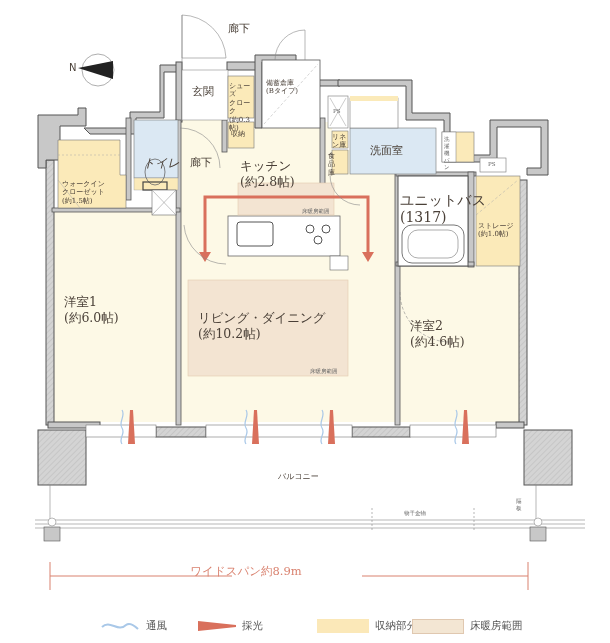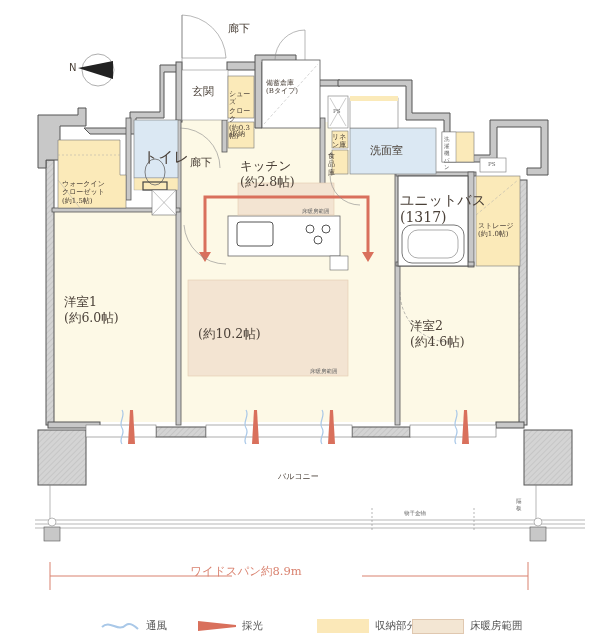--- a/index.html
+++ b/index.html
@@ -184,39 +184,39 @@
   <g transform="translate(98,70)">
     <circle cx="0" cy="0" r="16" fill="#fff" stroke="#999" stroke-width="0.8"></circle>
     <polygon points="-20,-2 15,-9 15,9" fill="#222"></polygon>
   </g>
 </svg>
 
 <div class="lbl" style="left:69px;top:62px;font-size:10px;font-family:'DejaVu Sans',sans-serif;">N</div>
 
 <div class="lbl mid" style="left:228px;top:22px;">廊下</div>
 <div class="lbl mid" style="left:192px;top:85px;">玄関</div>
-<div class="lbl sm" style="left:229px;top:90px;width:22px;white-space:pre-line;"><span>シューズ
+<div class="lbl sm" style="left:229px;top:82px;width:22px;white-space:pre-line;"><span>シューズ
 クローク</span><br><span>(約0.3帖)</span></div>
 <div class="lbl sm" style="left:231px;top:130px;">収納</div>
 <div class="lbl sm" style="left:266px;top:72px;width:52px;margin-top:7px;"><span>備蓄倉庫</span><br><span>(Bタイプ)</span></div>
-<div class="lbl sm" style="left:143px;top:148px;font-size:15px;">トイレ</div>
+<div class="lbl sm" style="left:143px;top:156px;font-size:12px;font-style:italic;">トイレ</div>
 <div class="lbl mid" style="left:190px;top:156px;">廊下</div>
 <div class="lbl sm" style="left:62px;top:180px;width:60px;white-space:pre-line;"><span>ウォークイン
 クローゼット</span><br><span>(約1.5帖)</span></div>
 <div class="lbl big" style="left:240px;top:158px;width:96px;"><span>キッチン</span><br><span>(約2.8帖)</span></div>
 <div class="lbl sm" style="left:332px;top:133px;width:16px;white-space:normal;">リネン庫</div>
 <div class="lbl sm" style="left:328px;top:152px;width:12px;white-space:normal;">食品庫</div>
 <div class="lbl mid" style="left:370px;top:144px;">洗面室</div>
 <div class="lbl xs" style="left:444px;top:136px;width:10px;white-space:normal;">洗濯機パン</div>
 <div class="lbl xs" style="left:333px;top:108px;">PS</div>
 <div class="lbl xs" style="left:488px;top:161px;">PS</div>
 <div class="lbl sm" style="left:400px;top:192px;width:66px;font-size:14px;"><span>ユニットバス</span><br><span>(1317)</span></div>
 <div class="lbl sm" style="left:478px;top:222px;width:40px;"><span>ストレージ</span><br><span>(約1.0帖)</span></div>
 <div class="lbl big" style="left:64px;top:294px;width:100px;"><span>洋室1</span><br><span>(約6.0帖)</span></div>
-<div class="lbl big" style="left:198px;top:310px;width:140px;"><br><span>(約10.2帖)</span></div>
+<div class="lbl big" style="left:198px;top:310px;width:140px;"><span>リビング・ダイニング</span><br><span>(約10.2帖)</span></div>
 <div class="lbl big" style="left:410px;top:318px;width:96px;"><span>洋室2</span><br><span>(約4.6帖)</span></div>
 <div class="lbl sm" style="left:278px;top:472px;font-size:8px;">バルコニー</div>
 <div class="lbl xs" style="left:404px;top:510px;">物干金物</div>
 <div class="lbl xs" style="left:516px;top:498px;width:6px;white-space:normal;">隔板</div>
 
 <div class="lbl xs" style="left:302px;top:208px;">床暖房範囲</div>
 <div class="lbl xs" style="left:310px;top:368px;">床暖房範囲</div>
 
 <div class="span-label">ワイドスパン約8.9m</div>
 

